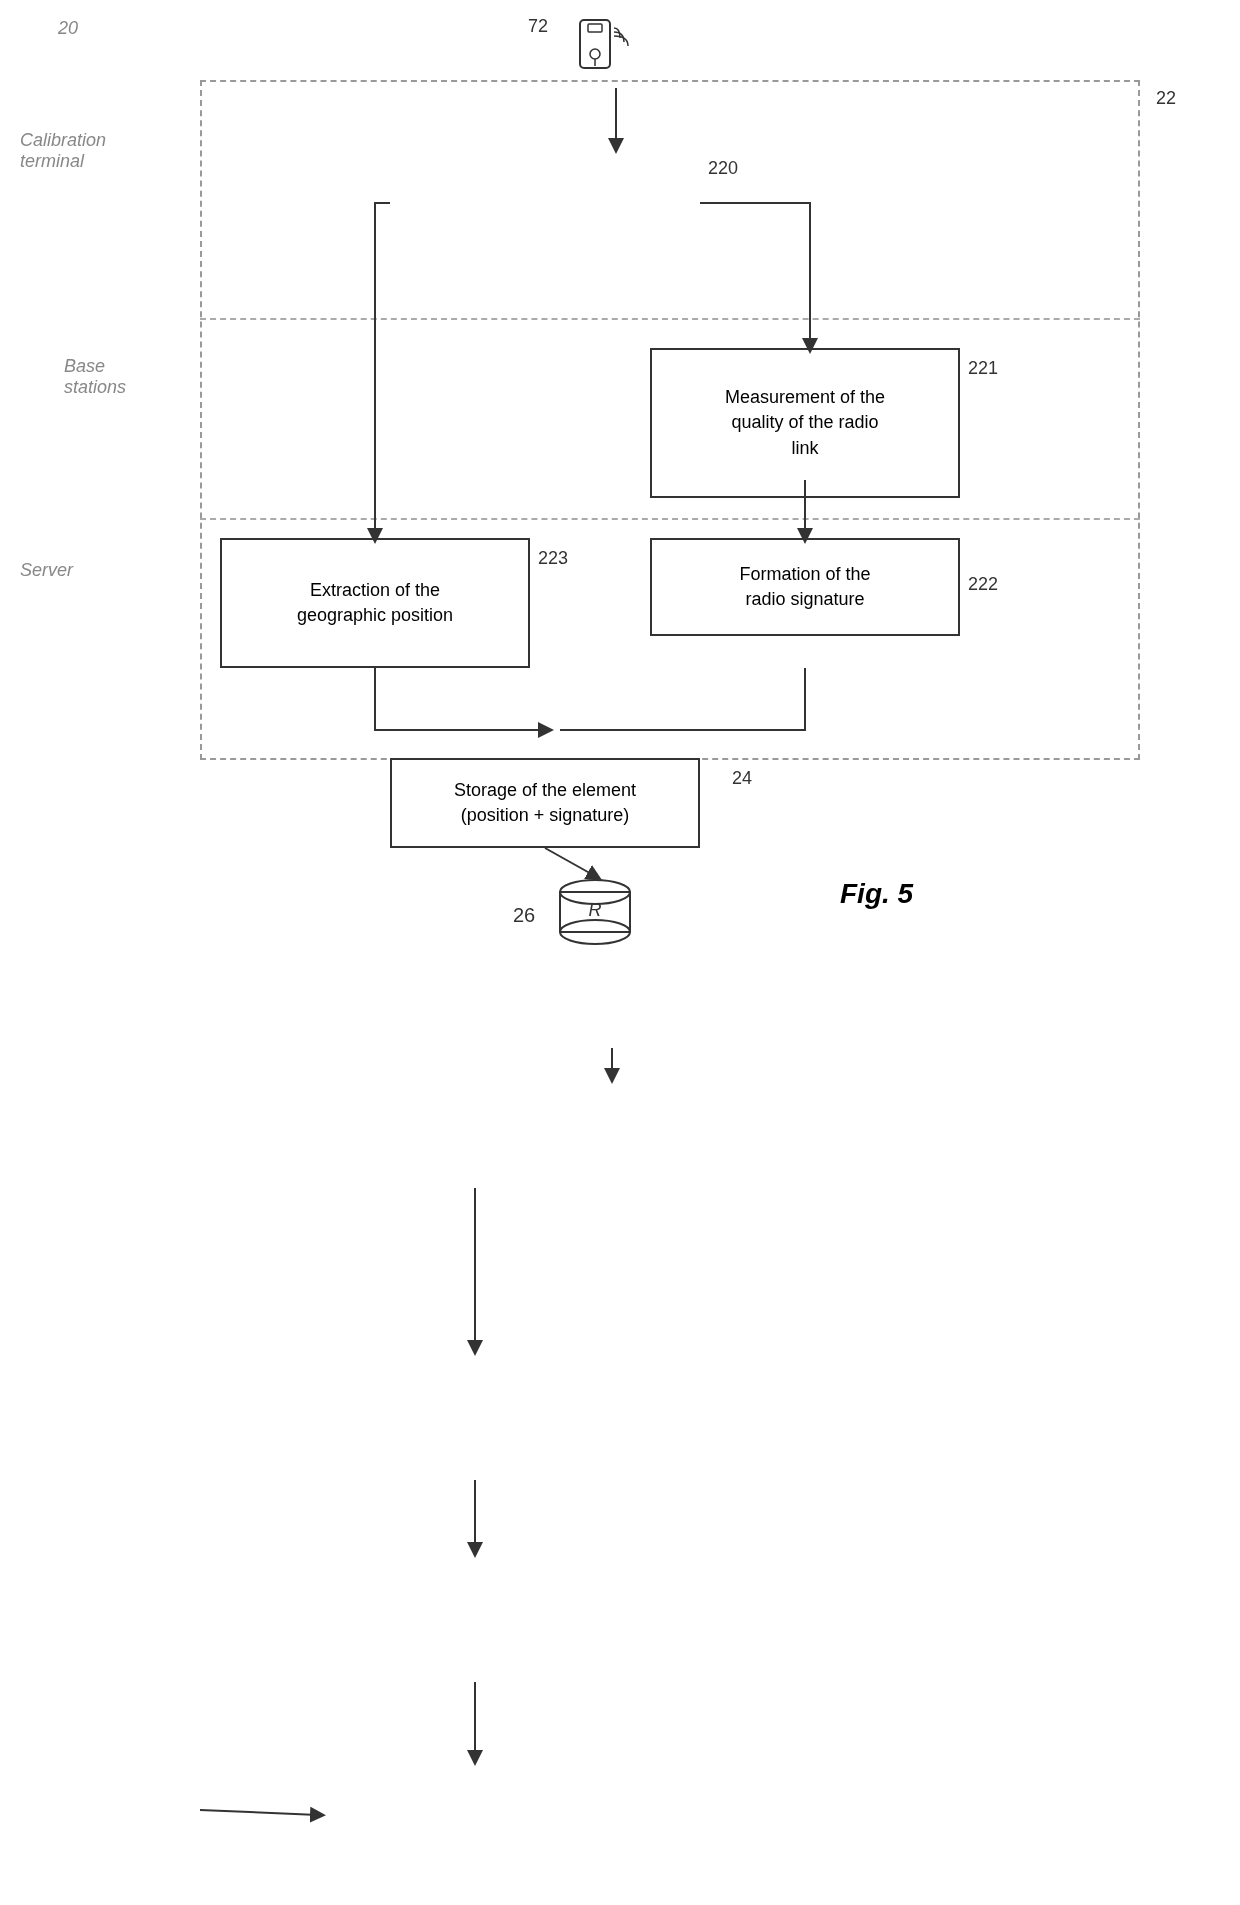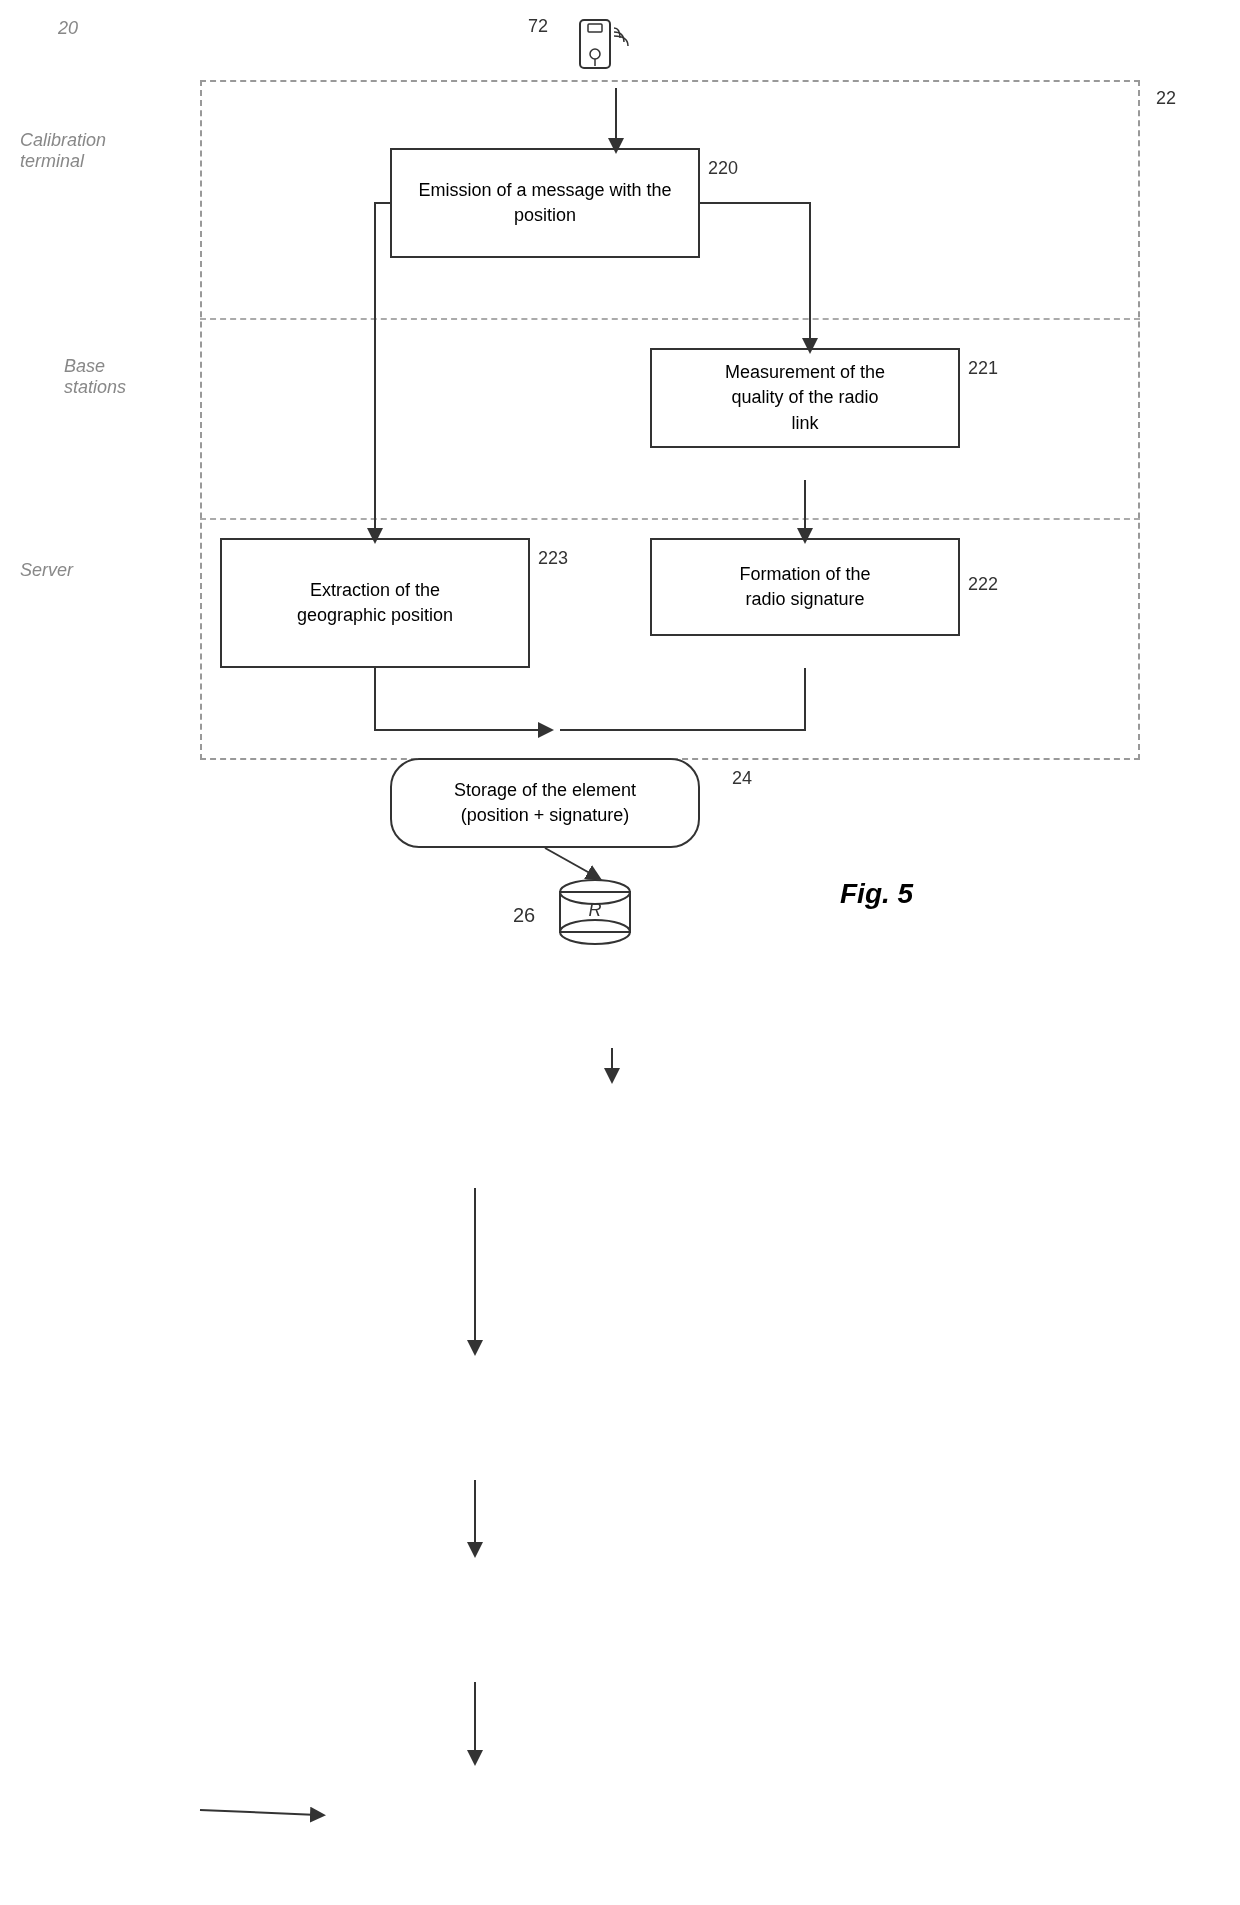--- a/index.html
+++ b/index.html
@@ -137,21 +137,21 @@
       top: 158px;
       left: 708px;
       font-size: 18px;
     }
 
     
     .box-221 {
       top: 348px;
       left: 650px;
       width: 310px;
-      height: 100px;
+      height: 150px;
     }
     .num-221 {
       position: absolute;
       top: 358px;
       left: 968px;
       font-size: 18px;
     }
 
     
     .box-223 {
@@ -194,21 +194,20 @@
       height: 960px;
       pointer-events: none;
     }
 
     
     .box-24 {
       top: 758px;
       left: 390px;
       width: 310px;
       height: 90px;
-      border-radius: 29px;
     }
     .num-24 {
       position: absolute;
       top: 768px;
       left: 732px;
       font-size: 18px;
     }
 
     
     .db-icon-fig5 {
@@ -266,24 +265,20 @@
 
     <div class="section-label label-calib-terminal">Calibration<br>terminal</div>
 
     <div class="section-label label-base-stations-fig5">Base<br>stations</div>
 
     <div class="section-label label-server-fig5">Server</div>
 
     <div class="divider-h1"></div>
     <div class="divider-h2"></div>
 
-    <div class="box box-220">
-      <span>Emission of a message
-with the position</span>
-    </div>
     <div class="num-220 section-label" style="color:#333;font-style:normal;">220</div>
 
     <div class="box box-221">
       <span>Measurement of the<br>quality of the radio<br>link</span>
     </div>
     <div class="num-221 section-label" style="color:#333;font-style:normal;">221</div>
 
     <div class="box box-223">
       <span>Extraction of the<br>geographic position</span>
     </div>

